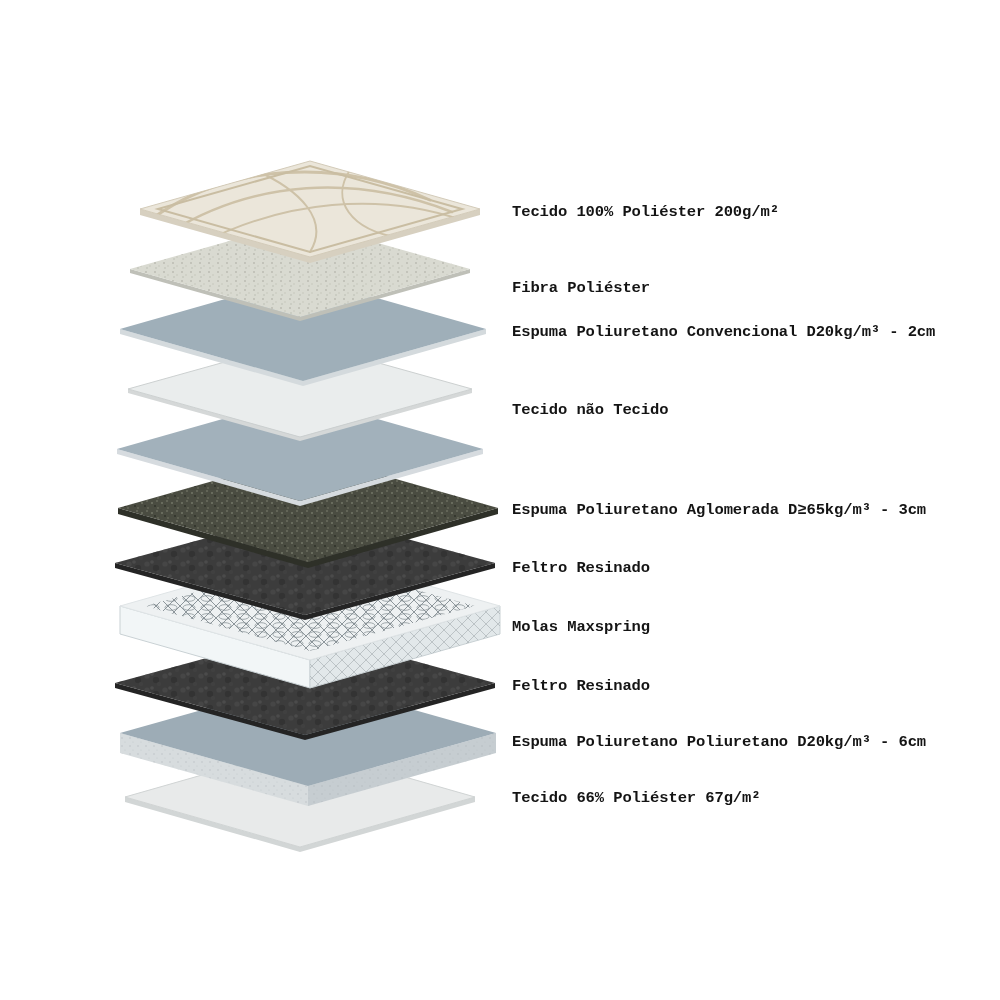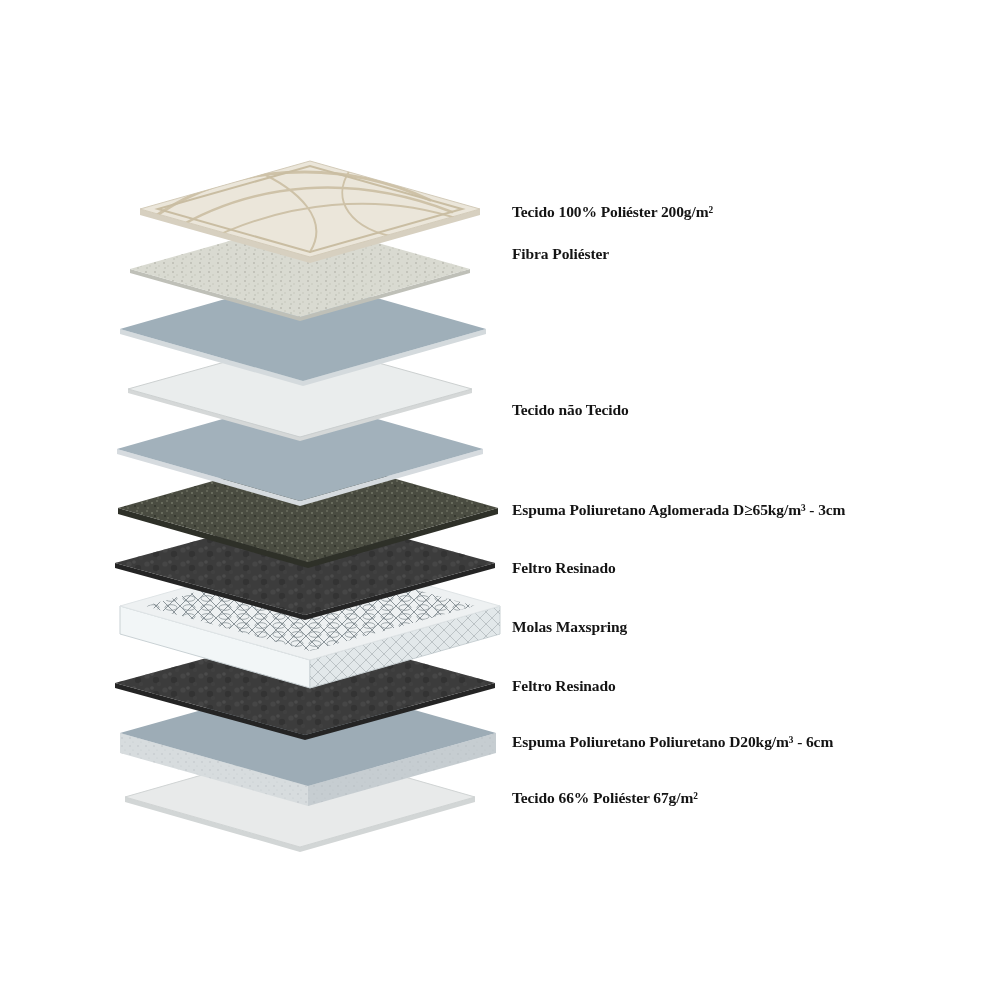--- a/index.html
+++ b/index.html
@@ -1,17 +1,17 @@
 <!DOCTYPE html>
 <html><head>
 <meta charset="utf-8">
 <style>
   html,body{margin:0;padding:0;background:#ffffff;}
   .stage{position:relative;width:1000px;height:1000px;background:#ffffff;
-         font-family:Liberation Serif, serif;overflow:hidden;}
+         font-family:Liberation Mono, monospace;overflow:hidden;}
   .diagram-svg{position:absolute;left:0;top:0;}
   .label{position:absolute;left:512px;font-size:15.5px;font-weight:600;color:#141414;
          letter-spacing:-0.1px;white-space:nowrap;line-height:20px;}
 </style>
 </head>
 <body>
 
 <div class="stage">
 
   <svg class="diagram-svg" width="1000" height="1000" viewBox="0 0 1000 1000">
@@ -117,21 +117,22 @@
         <path d="M170,232 C255,180 355,174 452,212" stroke="#cec2a8" stroke-width="2.5"></path>
         <path d="M200,244 C285,200 380,192 462,220" stroke="#cec2a8" stroke-width="2"></path>
         <path d="M255,170 C300,190 330,220 310,252" stroke="#cec2a8" stroke-width="2"></path>
         <path d="M350,170 C330,200 350,230 400,238" stroke="#cec2a8" stroke-width="2"></path>
       </g>
       <polygon points="158,209 310,166 462,209 310,252" fill="none" stroke-width="2" stroke="#c9bda2"></polygon>
     </g>
   </svg>
 
   <div class="label" style="top:202px">Tecido 100% Poliéster 200g/m²</div>
-  <div class="label" style="top:244px">Fibra Poliéster</div>
+  <div class="label" style="top:278px">Fibra Poliéster</div>
+  <div class="label" style="top:322px">Espuma Poliuretano Convencional D20kg/m³ - 2cm</div>
   <div class="label" style="top:400px">Tecido não Tecido</div>
   <div class="label" style="top:500px">Espuma Poliuretano Aglomerada D≥65kg/m³ - 3cm</div>
   <div class="label" style="top:558px">Feltro Resinado</div>
   <div class="label" style="top:617px">Molas Maxspring</div>
   <div class="label" style="top:676px">Feltro Resinado</div>
   <div class="label" style="top:732px">Espuma Poliuretano Poliuretano D20kg/m³ - 6cm</div>
   <div class="label" style="top:788px">Tecido 66% Poliéster 67g/m²</div>
 
 </div>
 

